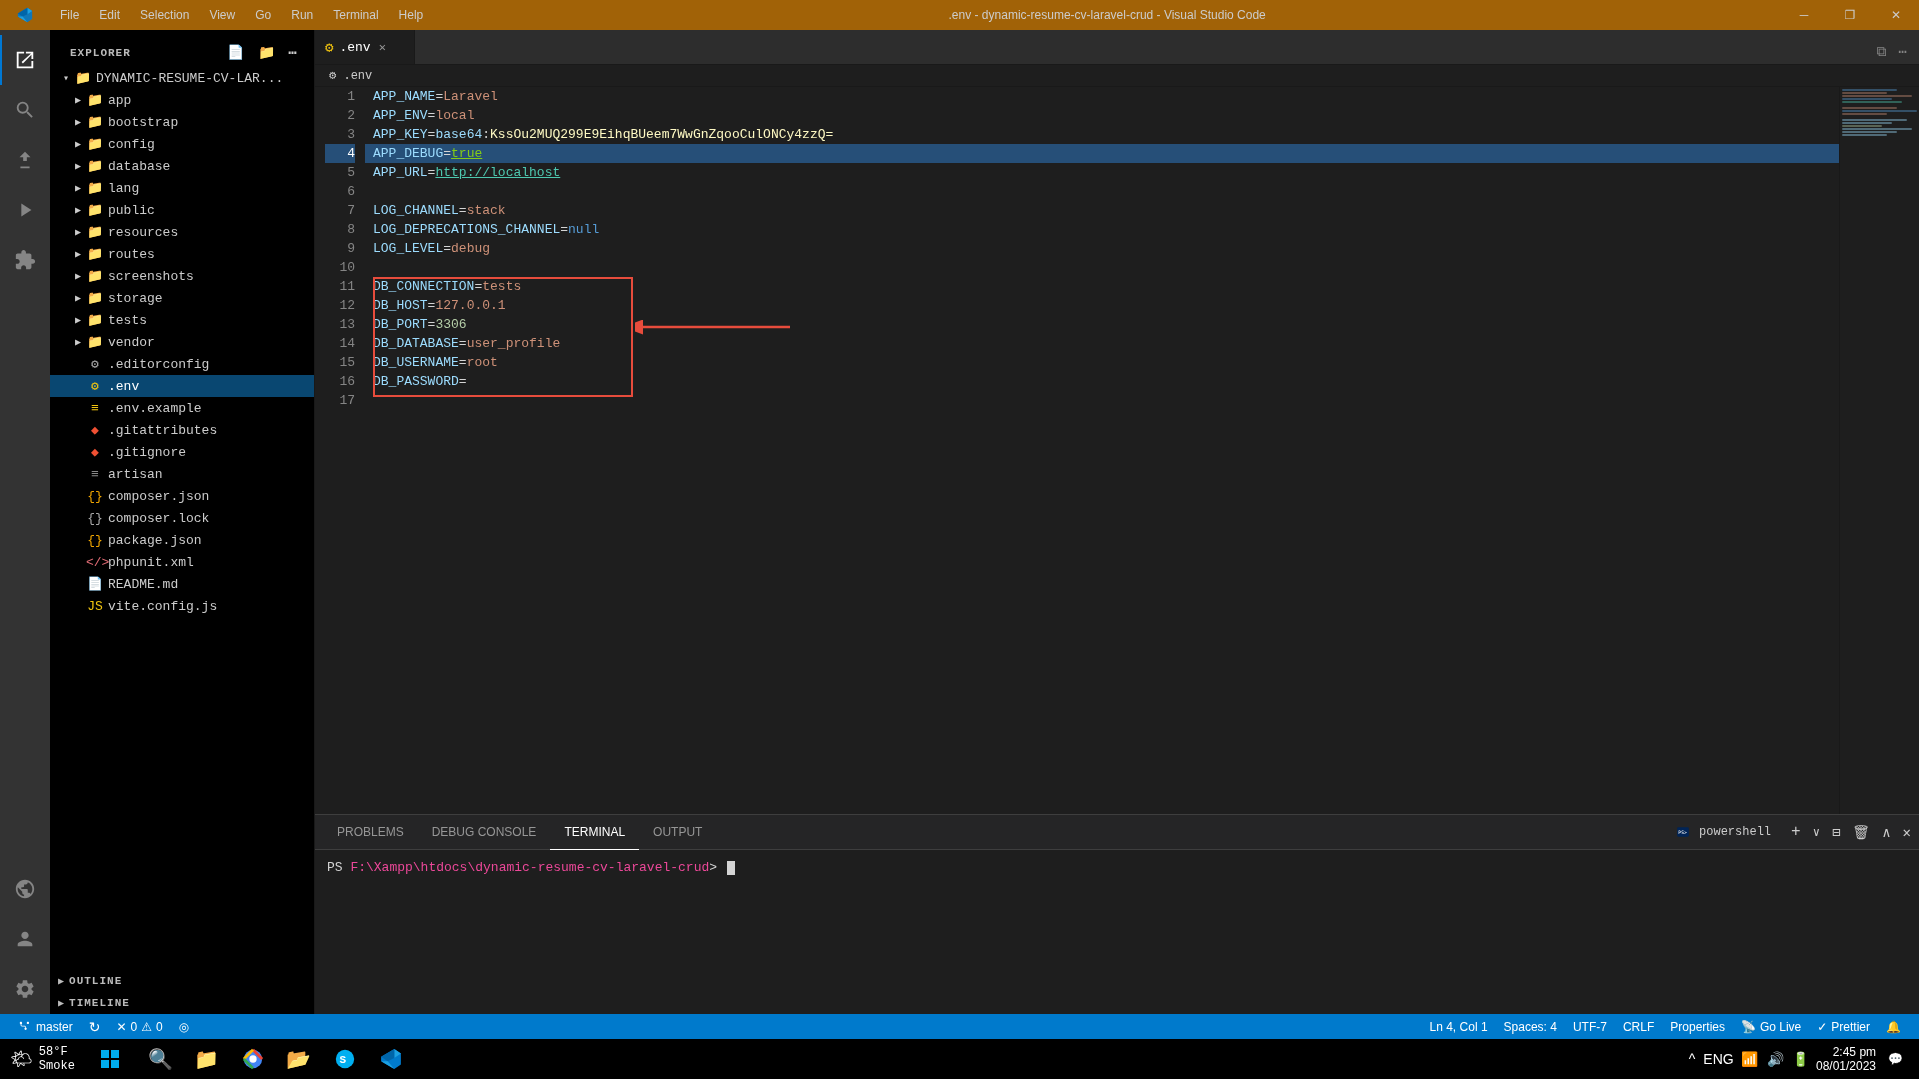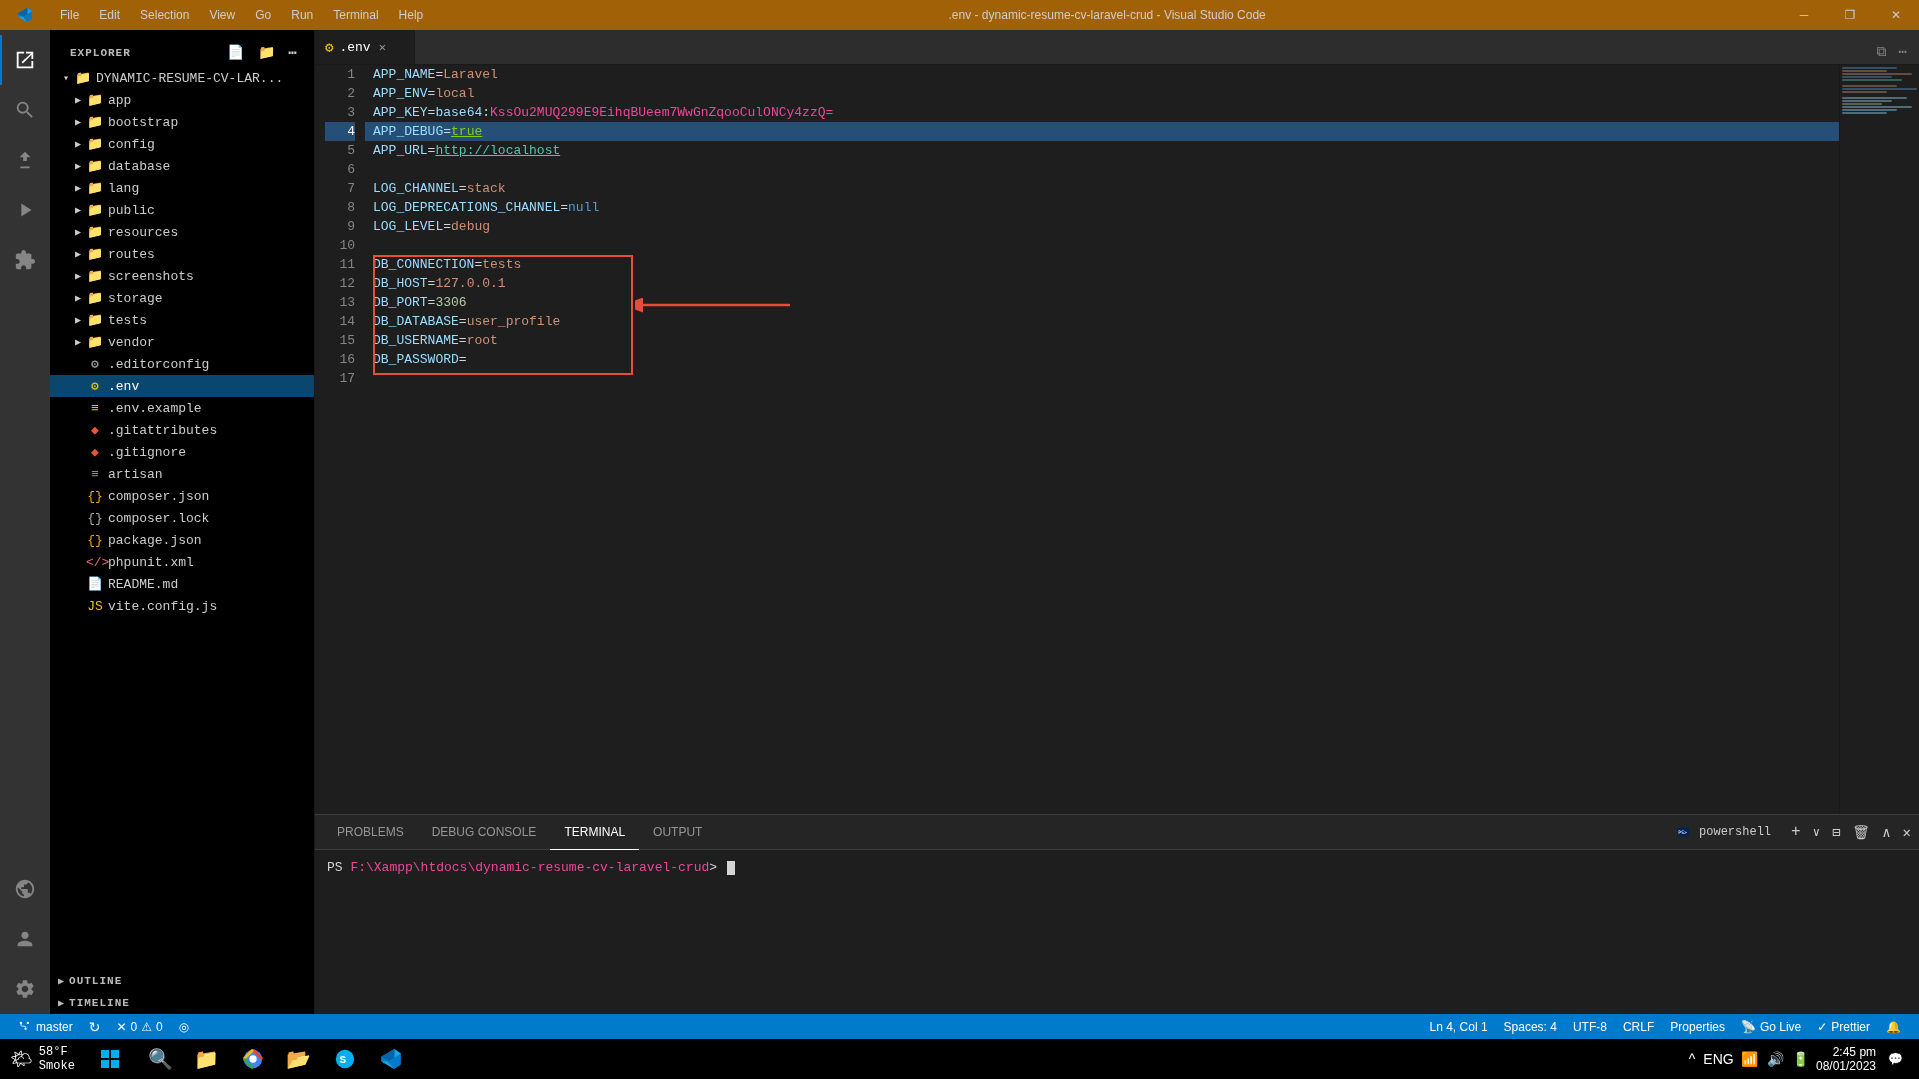--- a/index.html
+++ b/index.html
@@ -416,20 +416,23 @@
           <span class="tab-icon">⚙</span>
           <span>.env</span>
           <span class="tab-close">✕</span>
         </div>
         <div class="tab-actions">
           <span class="tab-action-btn">⧉</span>
           <span class="tab-action-btn">⋯</span>
         </div>
       </div>
 
+      <div class="breadcrumb">
+        <span style="cursor:pointer;">⚙ .env</span>
+      </div>
 
       <div class="editor-content">
 
         <div class="line-numbers">
           <div class="ln">1</div>
           <div class="ln">2</div>
           <div class="ln">3</div>
           <div class="ln" style="color:#ffffff; background:#264f78;">4</div>
           <div class="ln">5</div>
           <div class="ln">6</div>
@@ -450,21 +453,21 @@
 
           <div class="code-line">
             <span class="key">APP_NAME</span><span class="eq">=</span><span style="color:#ce9178;">Laravel</span>
           </div>
 
           <div class="code-line">
             <span class="key">APP_ENV</span><span class="eq">=</span><span style="color:#ce9178;">local</span>
           </div>
 
           <div class="code-line">
-            <span class="key">APP_KEY</span><span class="eq">=</span><span style="color:#9cdcfe;">base64</span><span style="color:#d4d4d4;">:</span><span style="color:#ec4899;">KssOu2MUQ299E9EihqBUeem7WwGnZqooCulONCy4zzQ=</span>
+            <span class="key">APP_KEY</span><span class="eq">=</span><span style="color:#9cdcfe;">base64</span><span style="color:#d4d4d4;">:</span><span style="color:#fef9c3;">KssOu2MUQ299E9EihqBUeem7WwGnZqooCulONCy4zzQ=</span>
           </div>
 
           <div class="code-line" style="background:#264f78;">
             <span class="key">APP_DEBUG</span><span class="eq">=</span><span style="color:#84cc16;text-decoration:underline;">true</span>
           </div>
 
           <div class="code-line">
             <span class="key">APP_URL</span><span class="eq">=</span><span style="color:#4ec9b0; text-decoration:underline;">http://localhost</span>
           </div>
 
@@ -596,21 +599,21 @@
       <span style="font-size:12px;">◎</span>
     </div>
     <div class="status-right">
       <div class="status-item">
         <span>Ln 4, Col 1</span>
       </div>
       <div class="status-item">
         <span>Spaces: 4</span>
       </div>
       <div class="status-item">
-        <span>UTF-8</span>
+        <span>UTF-7</span>
       </div>
       <div class="status-item">
         <span>CRLF</span>
       </div>
       <div class="status-item">
         <span>Properties</span>
       </div>
       <div class="status-item" style="background:#007acc;">
         <span style="font-size:12px;">📡</span>
         <span>Go Live</span>

